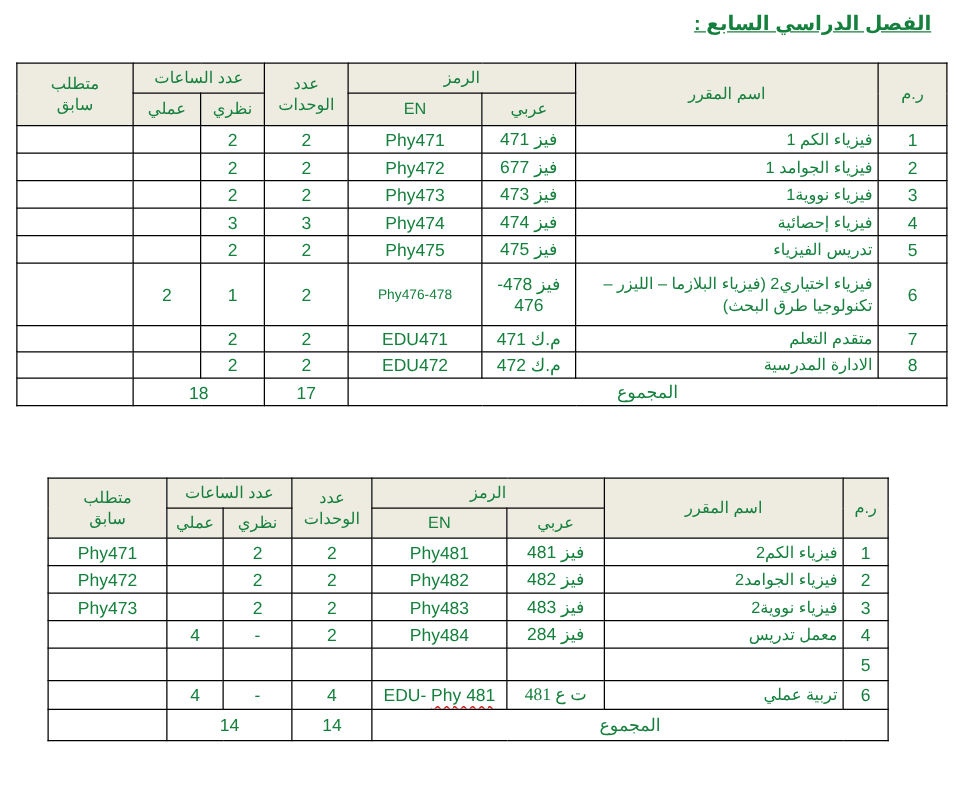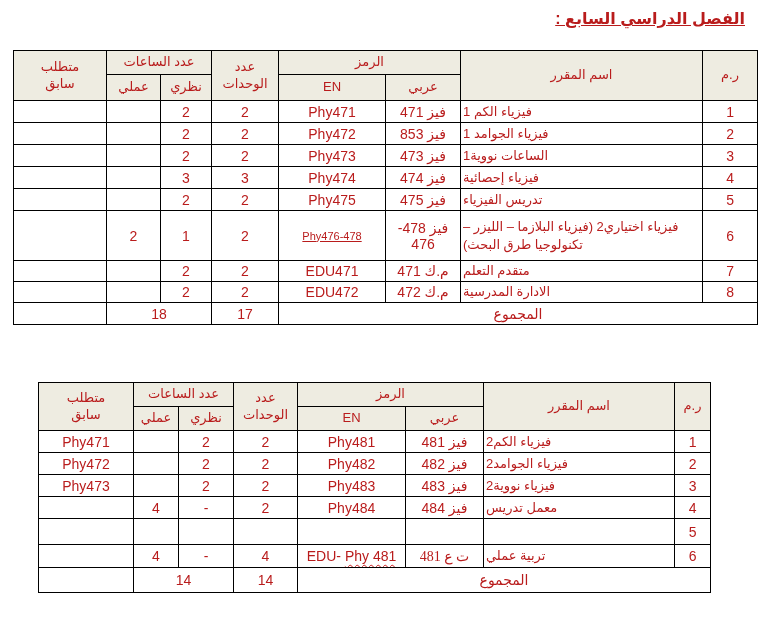--- a/index.html
+++ b/index.html
@@ -1,40 +1,40 @@
 <!DOCTYPE html>
 <html><head>
 <meta charset="utf-8">
 <style>
   html,body{margin:0;padding:0;background:#ffffff;}
   .page{
     position:relative;width:765px;height:643px;background:#ffffff;
-    font-family:"Liberation Sans","DejaVu Sans",sans-serif;color:#b91c1c;
+    font-family:"Liberation Sans","DejaVu Sans",sans-serif;color:#15803d;
     overflow:hidden;
   }
   .title{
     position:absolute;direction:rtl;font-weight:bold;font-size:16px;
     text-decoration:underline;white-space:nowrap;
   }
   #title1{top:9px;right:20px;}
   #title2{top:350px;right:22px;}
   table{
     border-collapse:collapse;table-layout:fixed;direction:rtl;
     font-size:14px;position:absolute;border:1.5px solid #000;
   }
   #t1{left:13px;top:50px;width:744px;}
   #t2{left:38px;top:382px;width:672px;}
   th,td{
     border:1px solid #000;text-align:center;vertical-align:middle;
     padding:0 2px;overflow:hidden;
   }
   th{background:#eeece1;font-weight:normal;font-size:13px;line-height:1.25;}
   .wrap2{white-space:pre-line;}
-  .name{text-align:left;padding-right:4px;font-size:13px;line-height:1.35;}
-  .small{font-size:11px;text-decoration:underline;}
+  .name{text-align:right;padding-right:4px;font-size:13px;line-height:1.35;}
+  .small{font-size:11px;}
   .serif{font-family:"Liberation Serif","DejaVu Serif",serif;text-align:center;}
   .ltr{direction:ltr;}
   .sq{text-decoration-line:underline;text-decoration-style:wavy;
       text-decoration-color:#cc1f1f;text-decoration-thickness:1px;
       text-underline-offset:3px;}
 </style>
 </head>
 <body>
 
 <div class="page">
@@ -77,30 +77,30 @@
         <td>فيز 471</td>
         <td class="ltr">Phy471</td>
         <td>2</td>
         <td>2</td>
         <td></td>
         <td></td>
       </tr>
       <tr style="height:22px">
         <td>2</td>
         <td class="name">فيزياء الجوامد 1</td>
-        <td>فيز 853</td>
+        <td>فيز 677</td>
         <td class="ltr">Phy472</td>
         <td>2</td>
         <td>2</td>
         <td></td>
         <td></td>
       </tr>
       <tr style="height:22px">
         <td>3</td>
-        <td class="name">الساعات نووية1</td>
+        <td class="name">فيزياء نووية1</td>
         <td>فيز 473</td>
         <td class="ltr">Phy473</td>
         <td>2</td>
         <td>2</td>
         <td></td>
         <td></td>
       </tr>
       <tr style="height:22px">
         <td>4</td>
         <td class="name">فيزياء إحصائية</td>
@@ -217,21 +217,21 @@
         <td>فيز 483</td>
         <td class="ltr">Phy483</td>
         <td>2</td>
         <td>2</td>
         <td></td>
         <td class="ltr">Phy473</td>
       </tr>
       <tr style="height:22px">
         <td>4</td>
         <td class="name">معمل تدريس</td>
-        <td>فيز 484</td>
+        <td>فيز 284</td>
         <td class="ltr">Phy484</td>
         <td>2</td>
         <td>-</td>
         <td>4</td>
         <td class="ltr"></td>
       </tr>
       <tr style="height:26px">
         <td>5</td>
         <td class="name"></td>
         <td></td>

